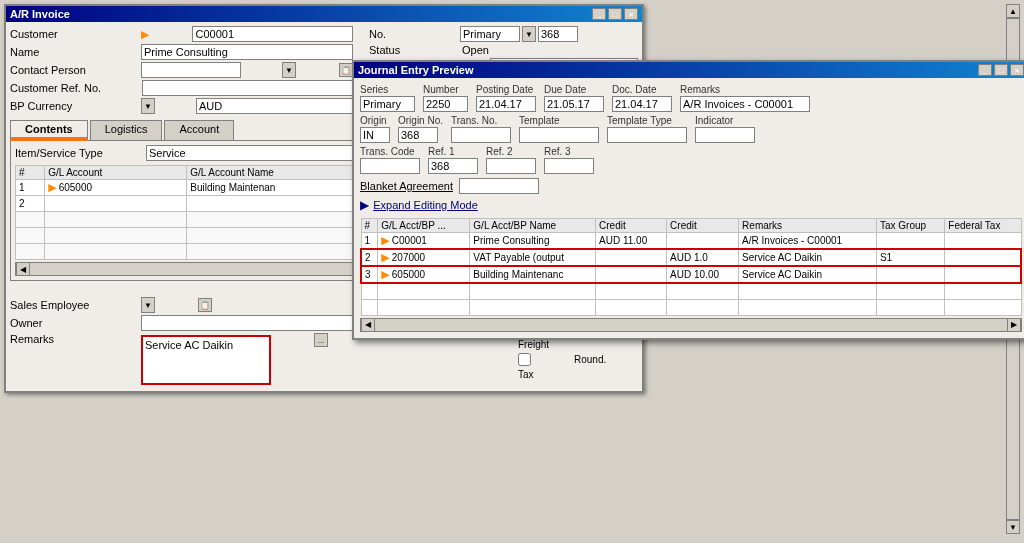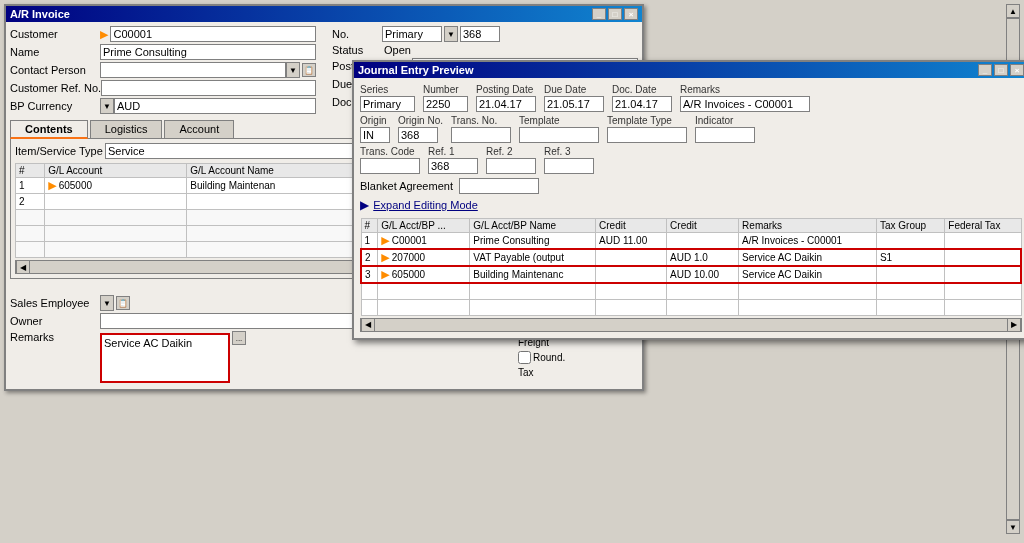--- a/index.html
+++ b/index.html
@@ -39,20 +39,21 @@
     .ar-body { padding: 4px; }
 
     .form-section { display: grid; grid-template-columns: 1fr 1fr; gap: 0; }
     .form-left { padding-right: 8px; }
     .form-right { padding-left: 8px; }
 
     .field-row {
       display: flex;
       align-items: center;
       margin-bottom: 2px;
+      gap: 41px;
     }
     .field-label {
       color: #000;
       min-width: 90px;
       font-size: 11px;
     }
     .field-value {
       background: white;
       border: 1px solid #808080;
       height: 16px;
@@ -95,21 +96,21 @@
       background: #d4d0c8;
       border: 1px solid #808080;
       border-bottom: none;
       cursor: pointer;
       font-size: 11px;
       margin-right: 2px;
     }
     .tab.active {
       background: #f0ede8;
       font-weight: bold;
-      border-bottom: 2px solid #f97316;
+      border-bottom: 4px solid #f97316;
       margin-bottom: -1px;
       z-index: 1;
     }
     .tab-content { border: 1px solid #808080; border-top: none; padding: 4px; background: #f0ede8; }
 
     
     .data-table { width: 100%; border-collapse: collapse; margin-top: 2px; }
     .data-table th {
       background: #e8e8e8;
       border: 1px solid #c0c0c0;
@@ -516,21 +517,21 @@
         <span class="journal-field-label">Ref. 2</span>
         <input class="journal-field-value" style="width: 50px;" value="" readonly="">
       </div>
       <div class="journal-field-group">
         <span class="journal-field-label">Ref. 3</span>
         <input class="journal-field-value" style="width: 50px;" value="" readonly="">
       </div>
     </div>
 
     <div style="margin-bottom:4px; display:flex; align-items:center; gap:6px;">
-      <span style="font-size:11px;">Blanket Agreement</span>
+      <span style="font-size:11px;text-decoration:underline;">Blanket Agreement</span>
       <input class="journal-field-value" style="width: 80px;" value="" readonly="">
     </div>
 
     <div class="expand-mode">
       <span class="expand-arrow">▶</span>
       <span class="expand-text">Expand Editing Mode</span>
     </div>
 
     <table class="journal-table">
       <thead>

